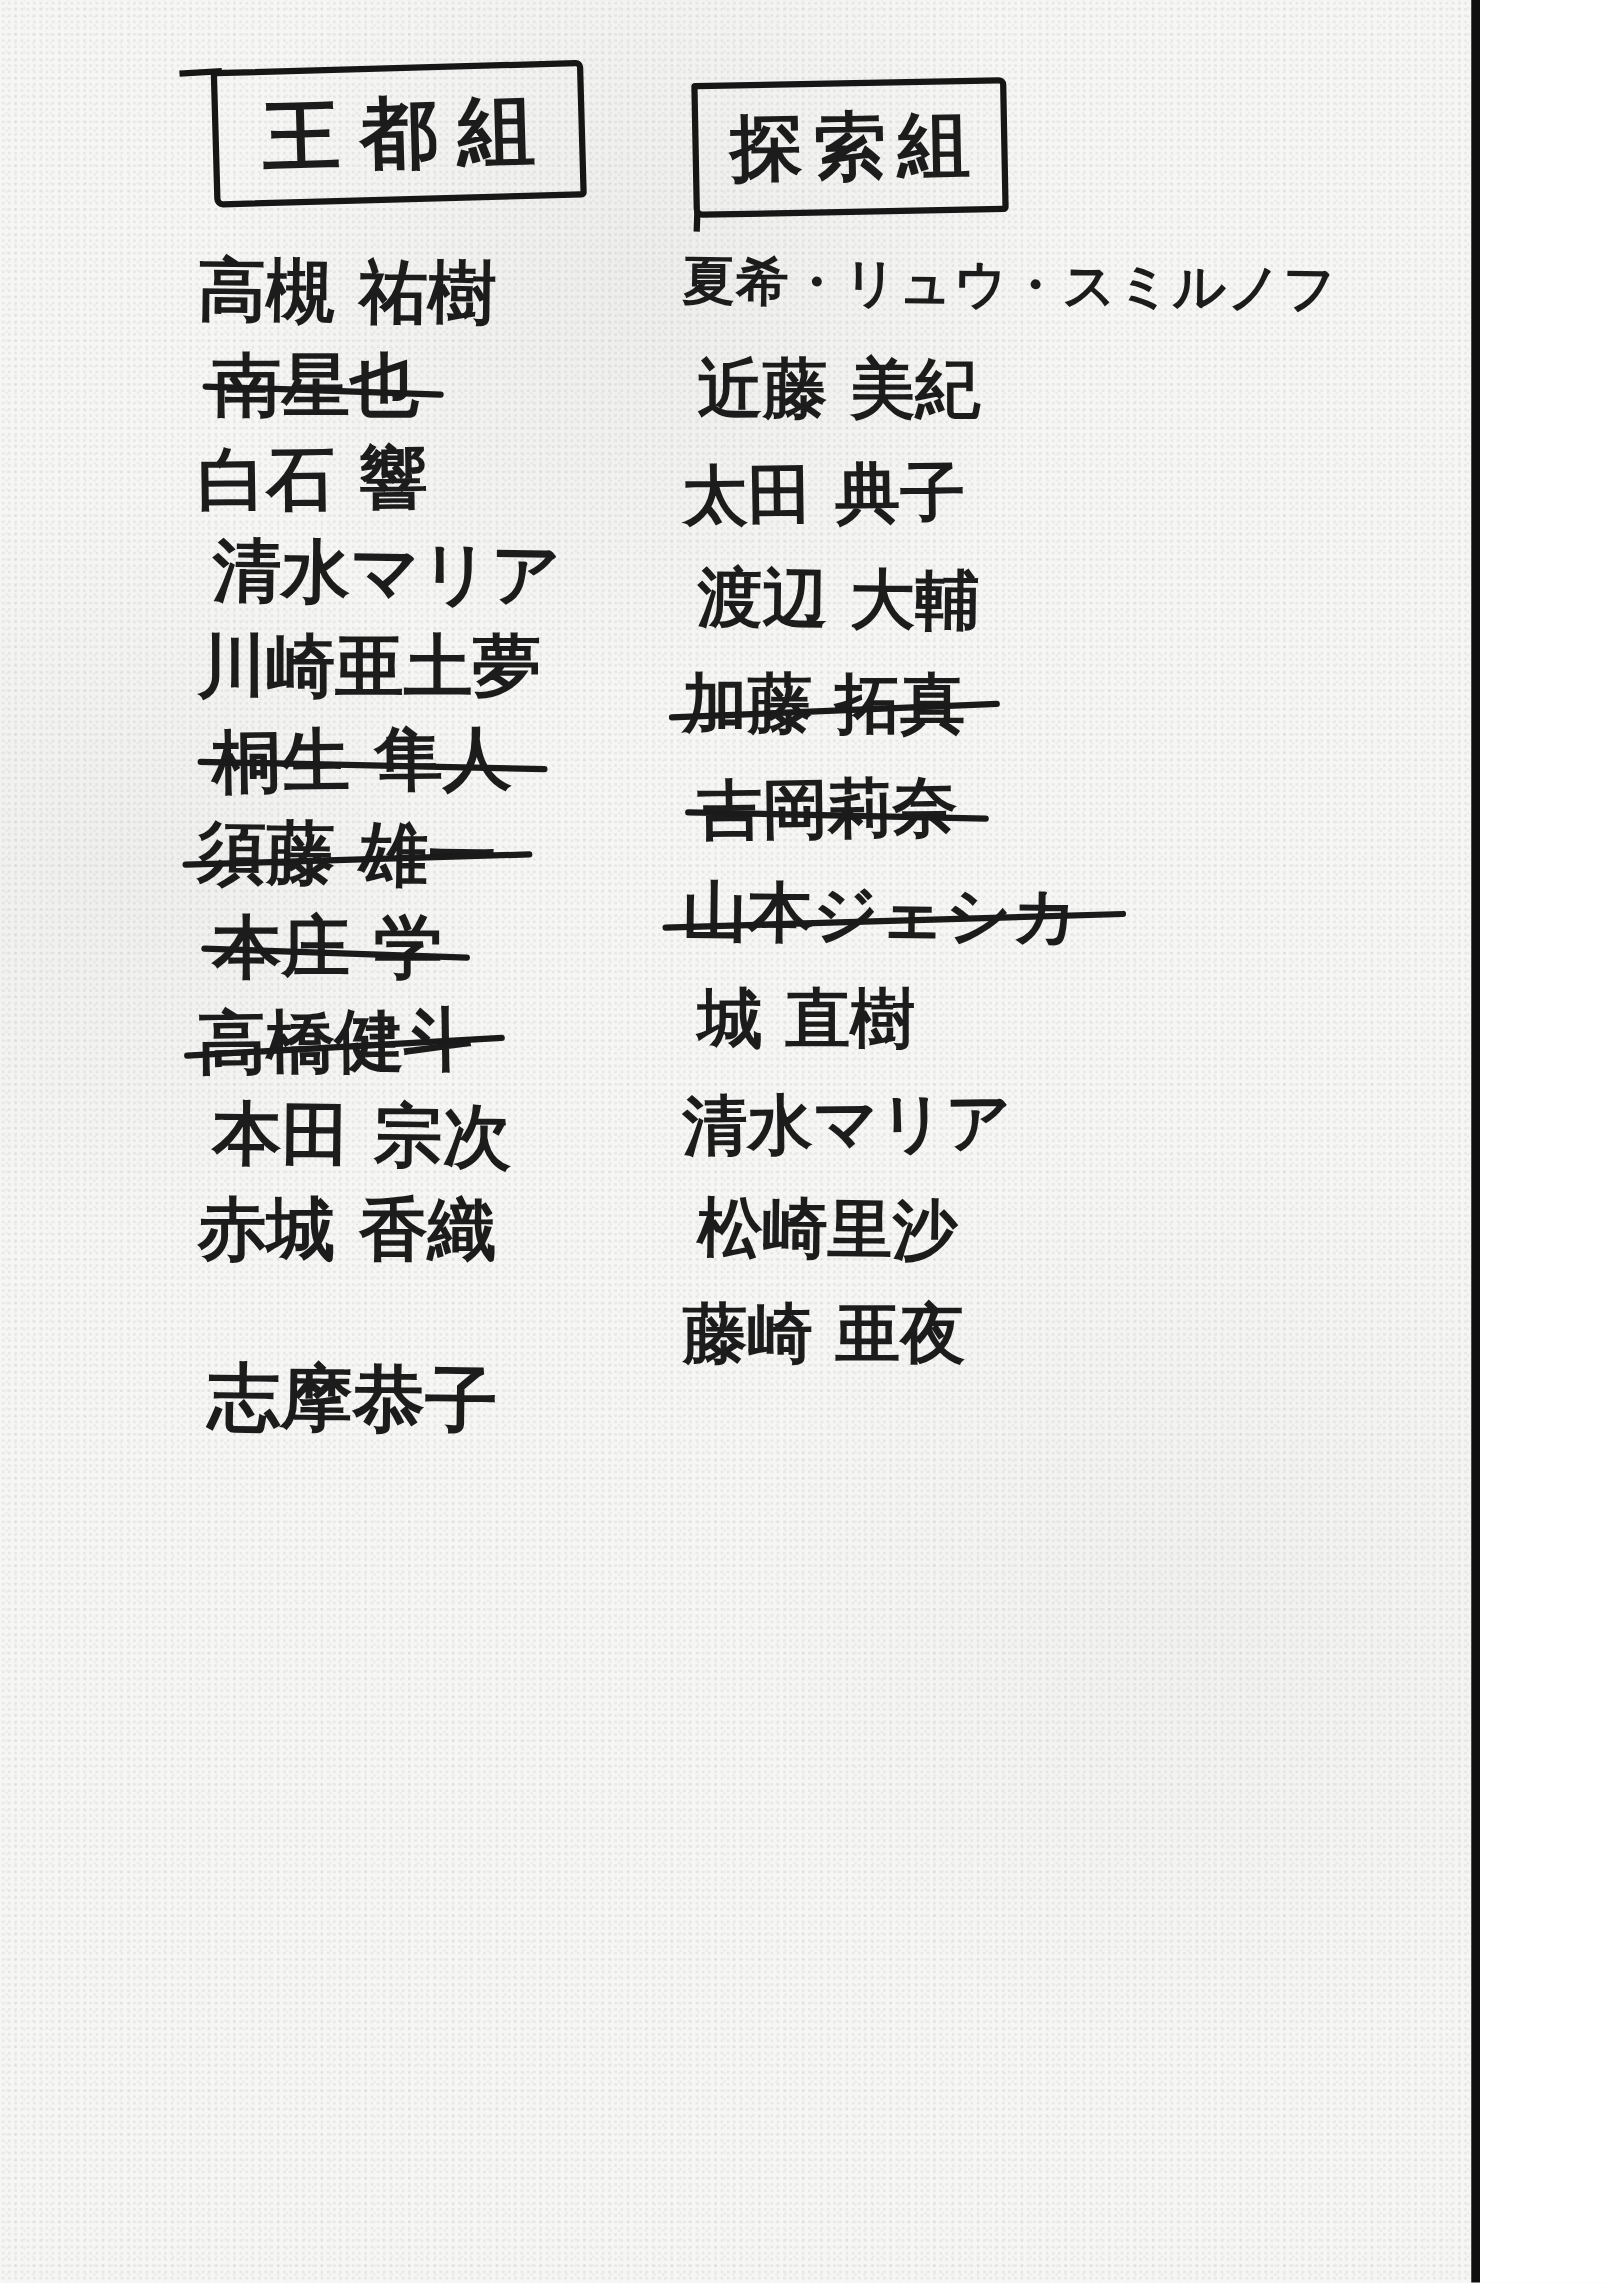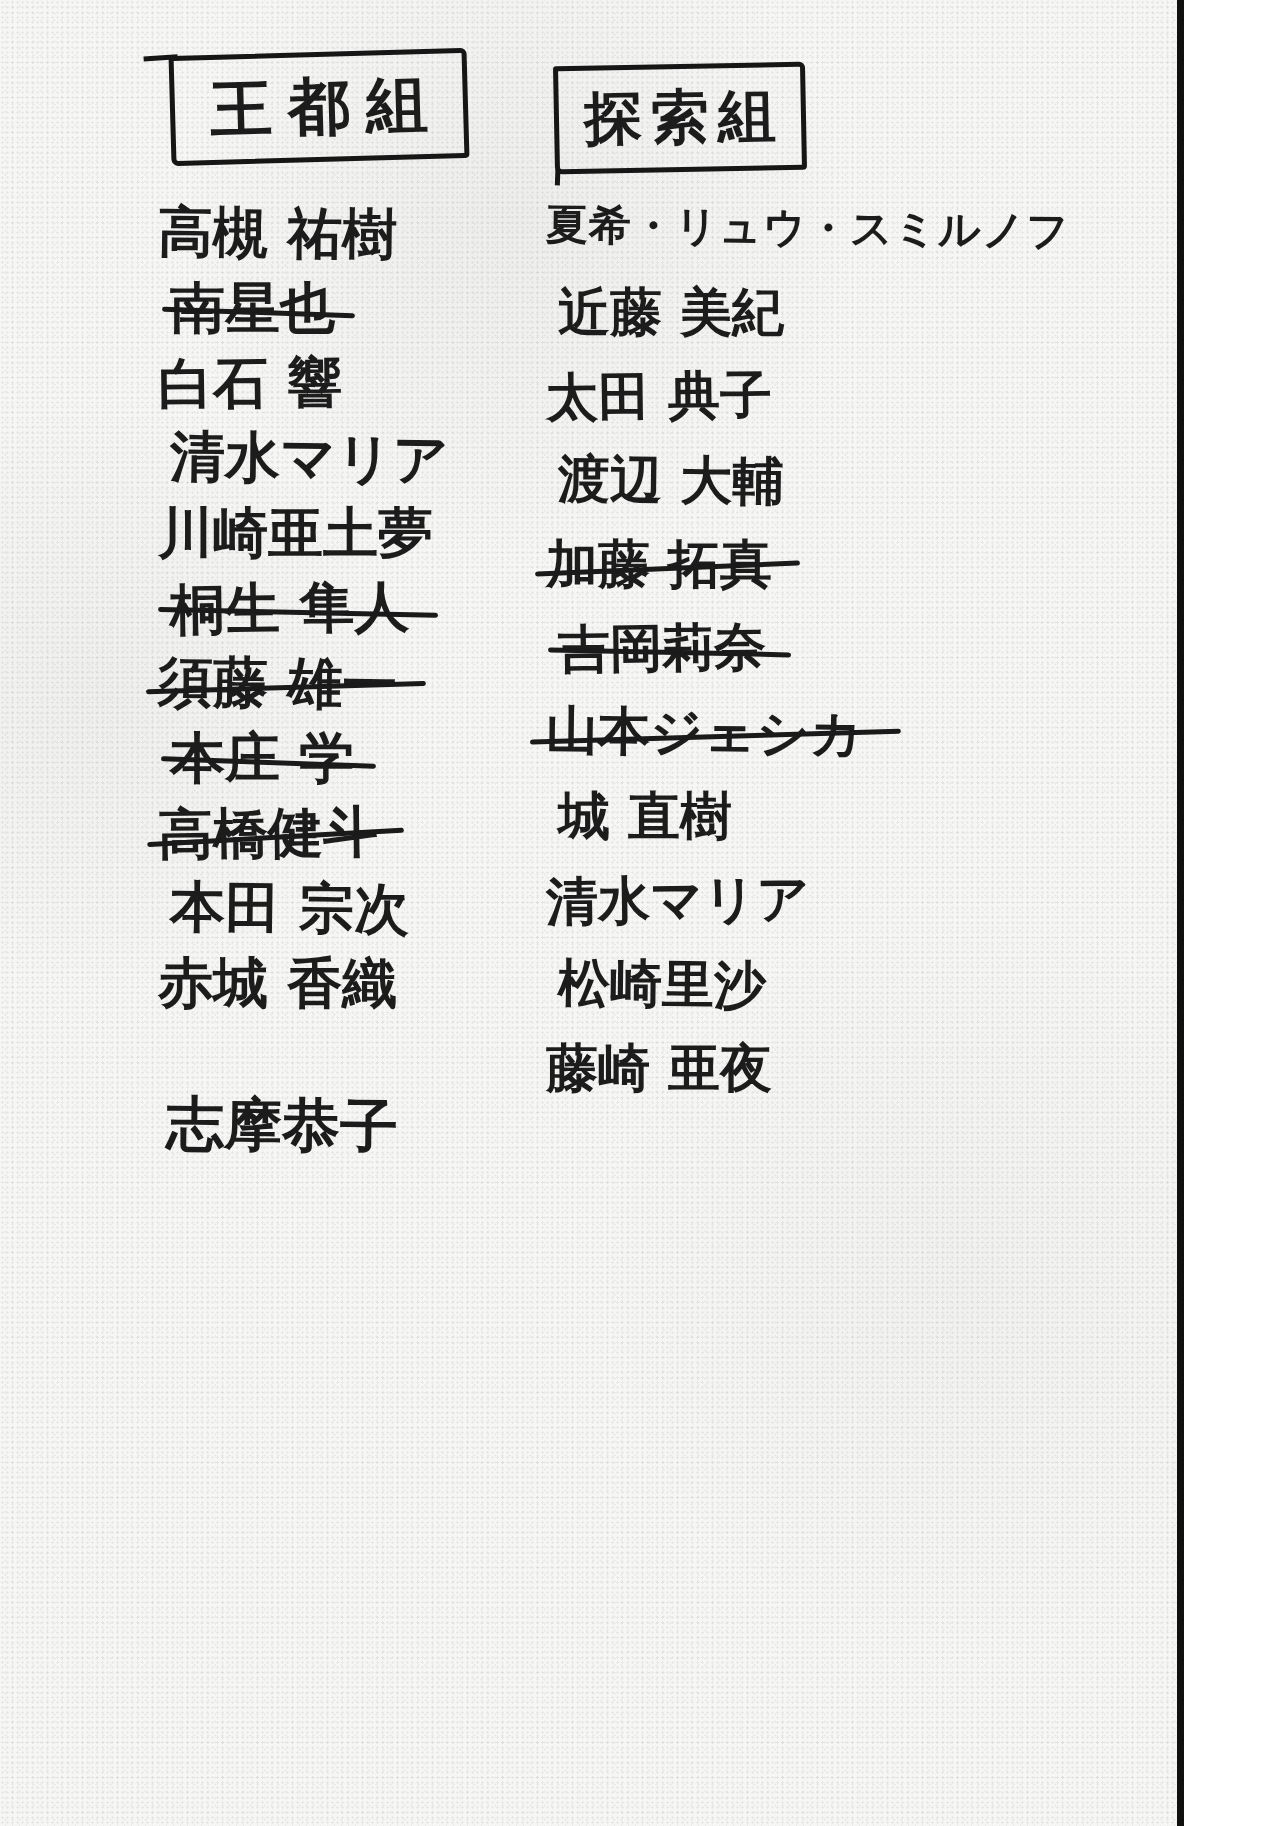--- a/index.html
+++ b/index.html
@@ -48,21 +48,21 @@
   .col-left{left:158px;top:196px;width:430px;text-align:center;}
   .col-right{left:546px;top:186px;width:600px;}
   .row{
     position:relative;white-space:nowrap;font-weight:600;
     width:-moz-fit-content;width:fit-content;
   }
   .col-left .members .row{font-size:55px;line-height:75px;}
   .col-right .members .row{font-size:52px;line-height:84px;}
   .col-right .members .row:nth-child(1){font-size:42px;letter-spacing:1px;}
   
-  .col-left .appended{margin-top:56px;margin-left:8px;}
+  .col-left .appended{margin-top:56px;margin-left:8px;font-family:Liberation Mono, monospace;}
   .col-left .appended .row{font-size:58px;line-height:96px;}
   .col-right .appended{margin-top:86px;margin-left:74px;}
   .col-right .appended .row{font-size:55px;line-height:90px;}
   
   .row:nth-child(2n){margin-left:12px;}
   .row:nth-child(3n){transform:rotate(-0.8deg);}
   .row:nth-child(3n+1){transform:rotate(0.7deg);}
   .col-right .appended .row:nth-child(2){margin-left:16px;}
   .col-right .appended .row:nth-child(3){margin-left:26px;}
   .col-right .appended .row:nth-child(4){margin-left:34px;}

